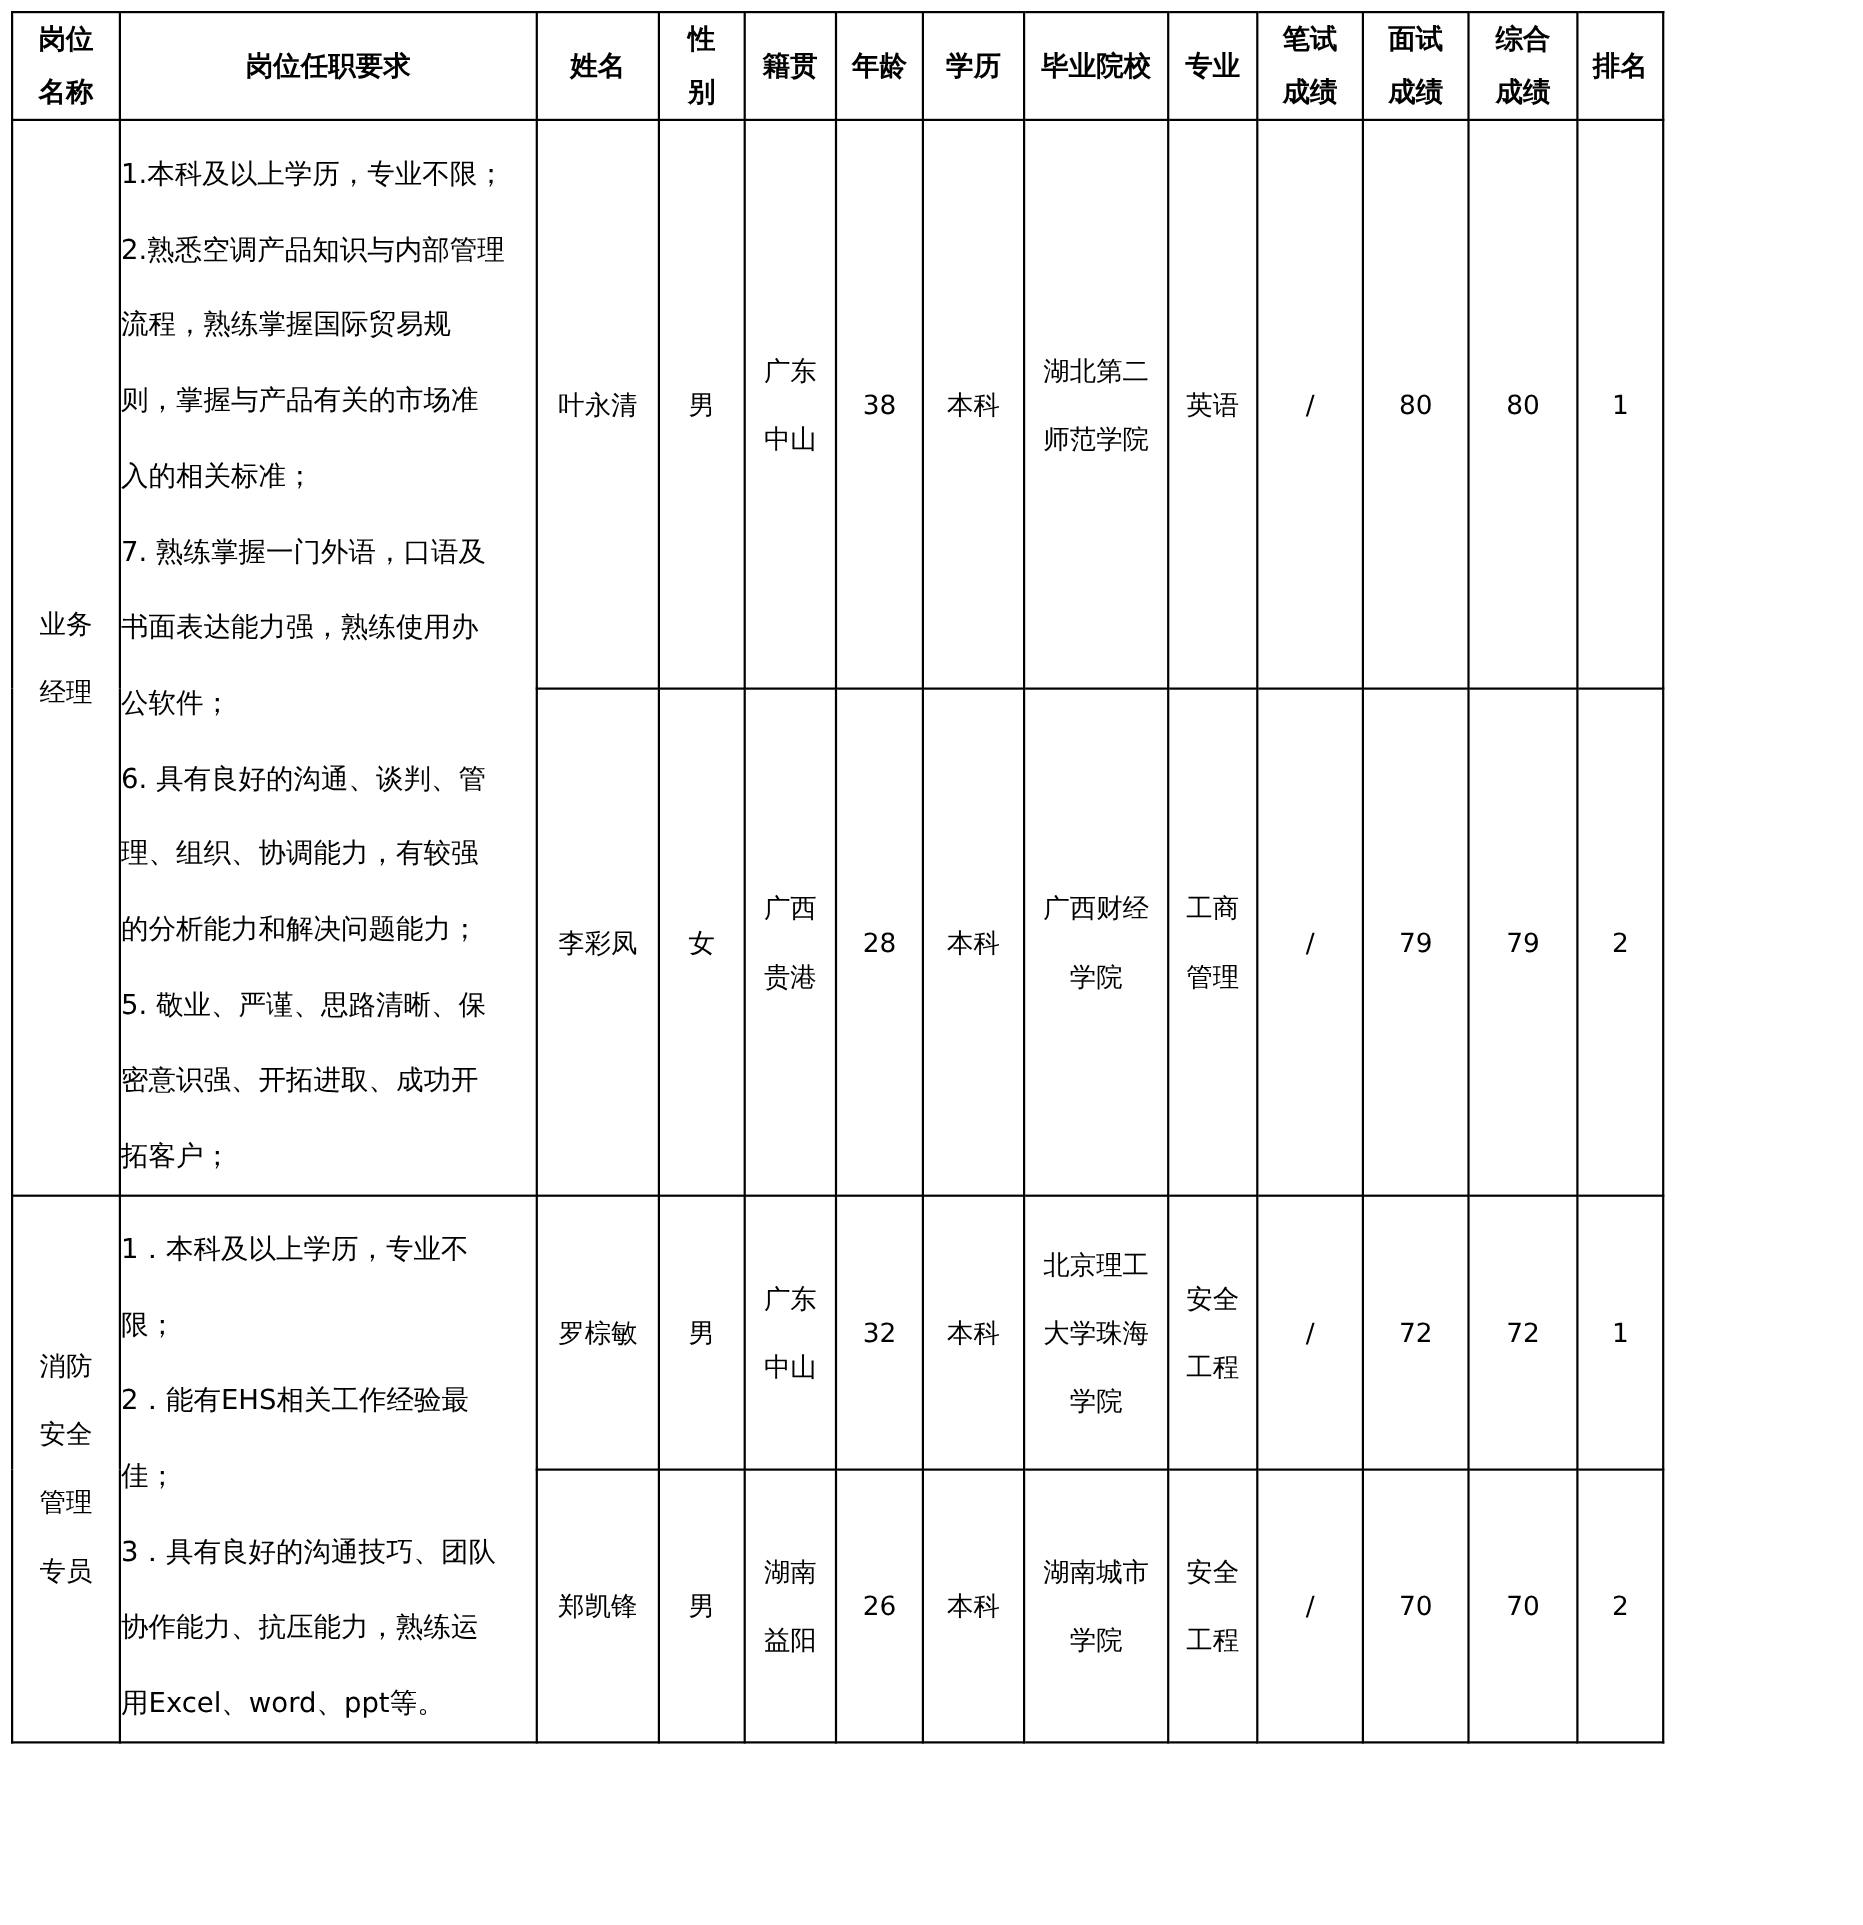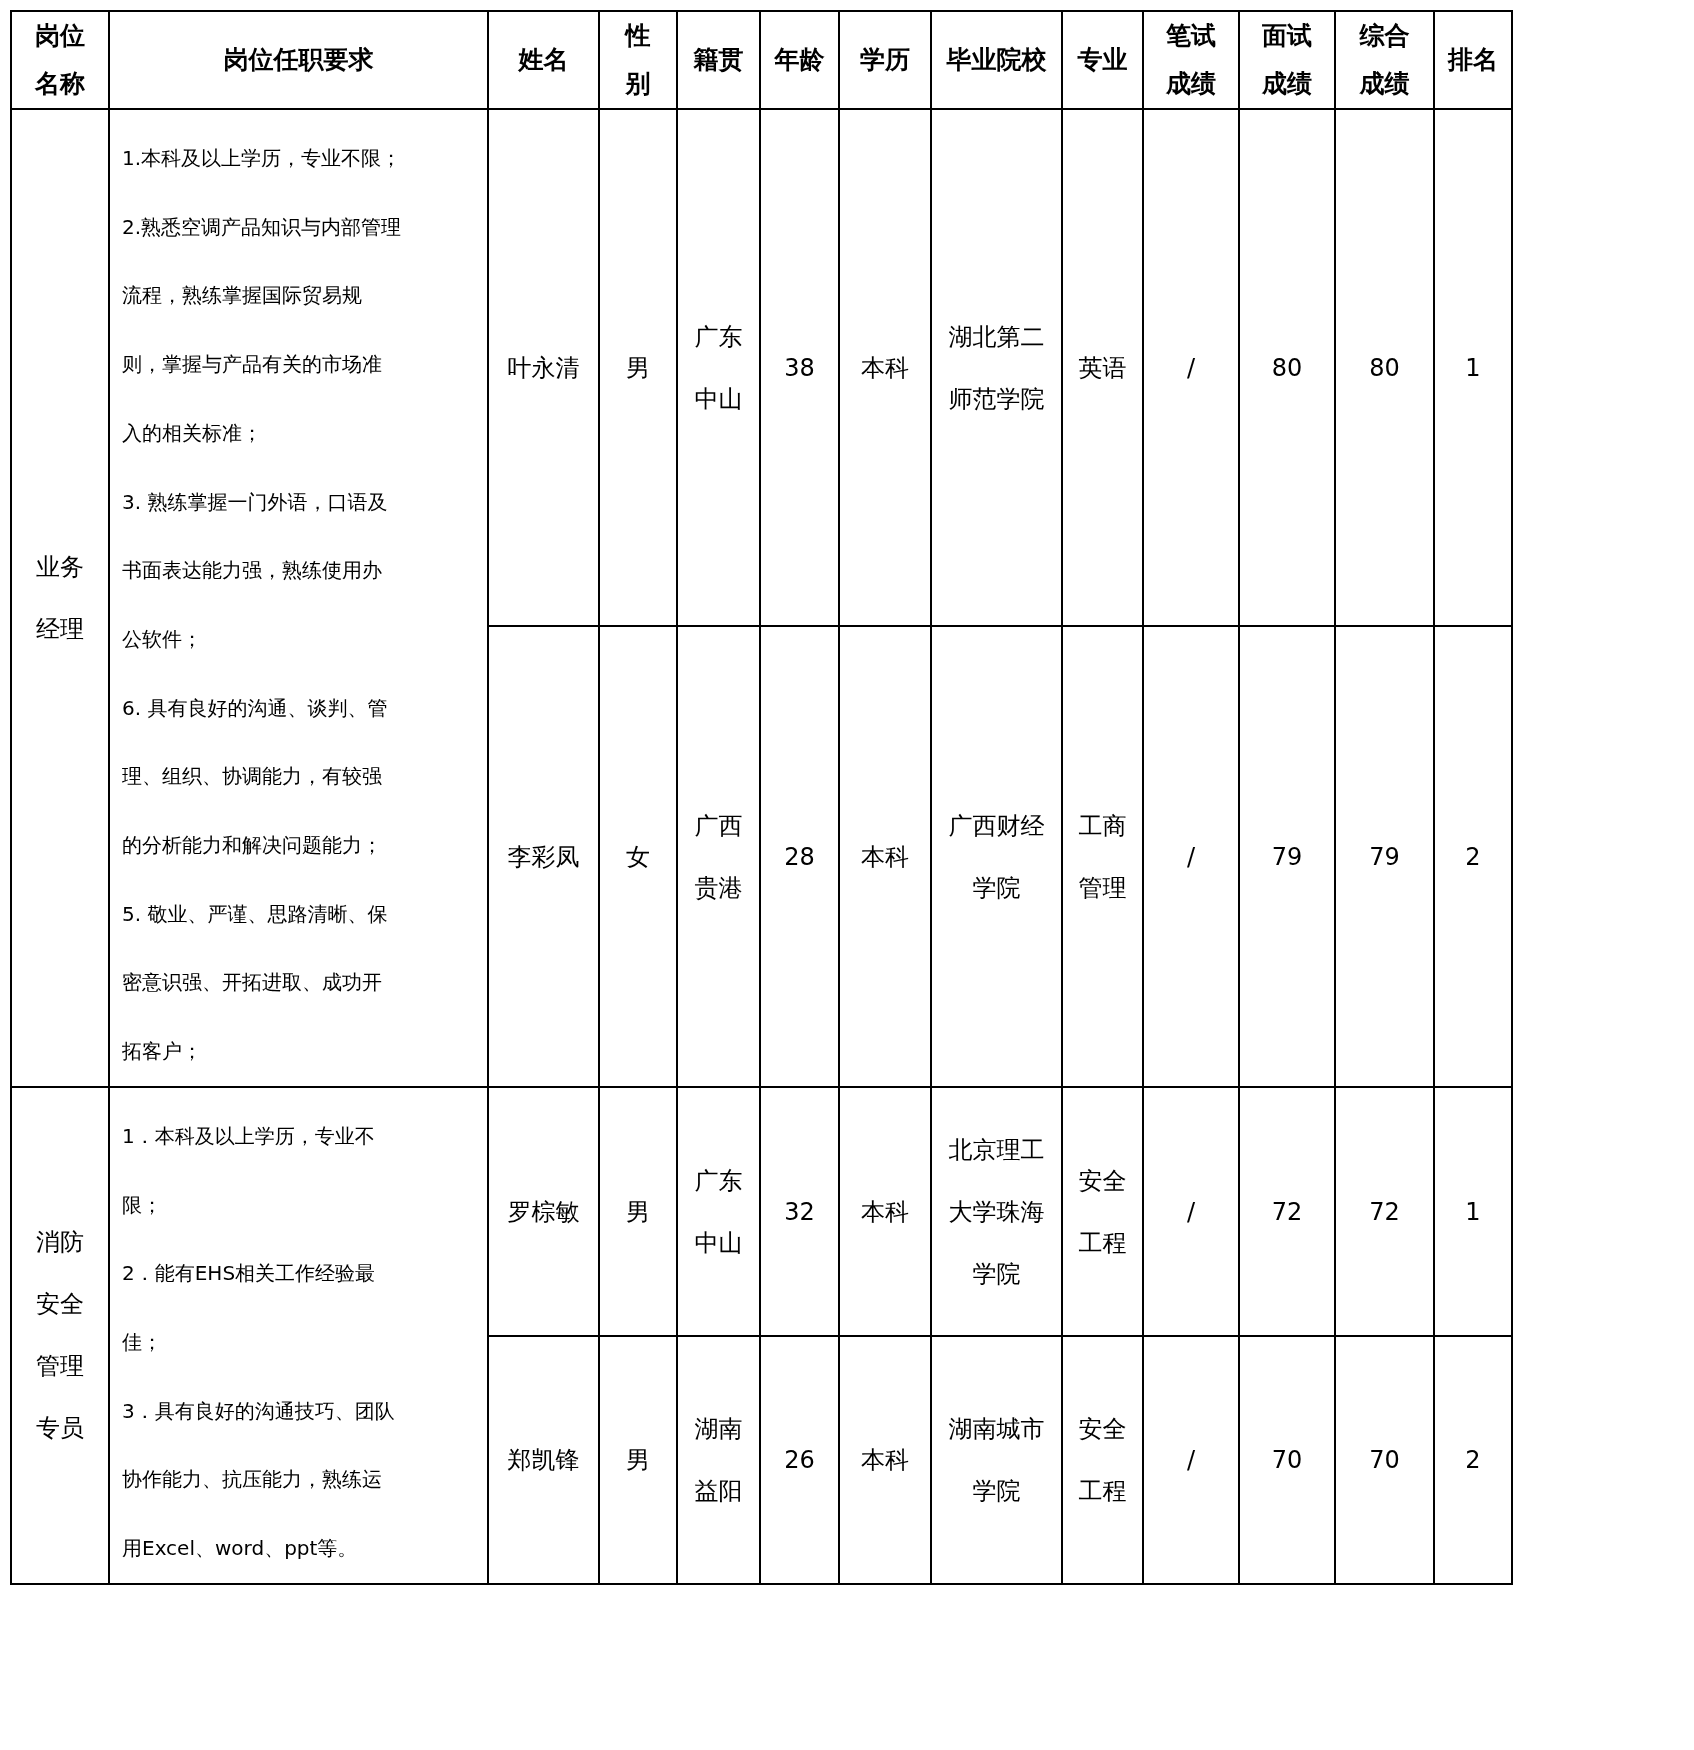--- a/index.html
+++ b/index.html
@@ -37,23 +37,23 @@
       line-height: 48px;
     }
     tr.head-row { height: 80px; margin-left: 12px; }
     tr.r1 { height: 511px; }
     tr.r2 { height: 455px; }
     tr.r3 { height: 242px; }
     tr.r4 { height: 240px; }
     .req {
       text-align: left;
       vertical-align: top;
-      padding: 14px 12px 0 12px;
+      padding: 14px 12px 0 0;
       line-height: 68.7px;
-      font-size: 20px;
+      font-size: 25px;
     }
     .req.second {
       line-height: 68.7px;
     }
     .req-line { display: block; white-space: nowrap; }
     .stack span { display: block; }
     .pos-cell { line-height: 62px; }
     .num { font-family: "DejaVu Sans", sans-serif; margin-left: 41px; }
   </style>
 </head>
@@ -114,21 +114,21 @@
         <td rowspan="2" class="stack pos-cell">
           <span>业务</span>
           <span>经理</span>
         </td>
         <td rowspan="2" class="req">
           <span class="req-line">1.本科及以上学历，专业不限；</span>
           <span class="req-line">2.熟悉空调产品知识与内部管理</span>
           <span class="req-line">流程，熟练掌握国际贸易规</span>
           <span class="req-line">则，掌握与产品有关的市场准</span>
           <span class="req-line">入的相关标准；</span>
-          <span class="req-line">3. 熟练掌握一门外语，口语及</span>
+          <span class="req-line">7. 熟练掌握一门外语，口语及</span>
           <span class="req-line">书面表达能力强，熟练使用办</span>
           <span class="req-line">公软件；</span>
           <span class="req-line">6. 具有良好的沟通、谈判、管</span>
           <span class="req-line">理、组织、协调能力，有较强</span>
           <span class="req-line">的分析能力和解决问题能力；</span>
           <span class="req-line">5. 敬业、严谨、思路清晰、保</span>
           <span class="req-line">密意识强、开拓进取、成功开</span>
           <span class="req-line">拓客户；</span>
         </td>
         <td>叶永清</td>

